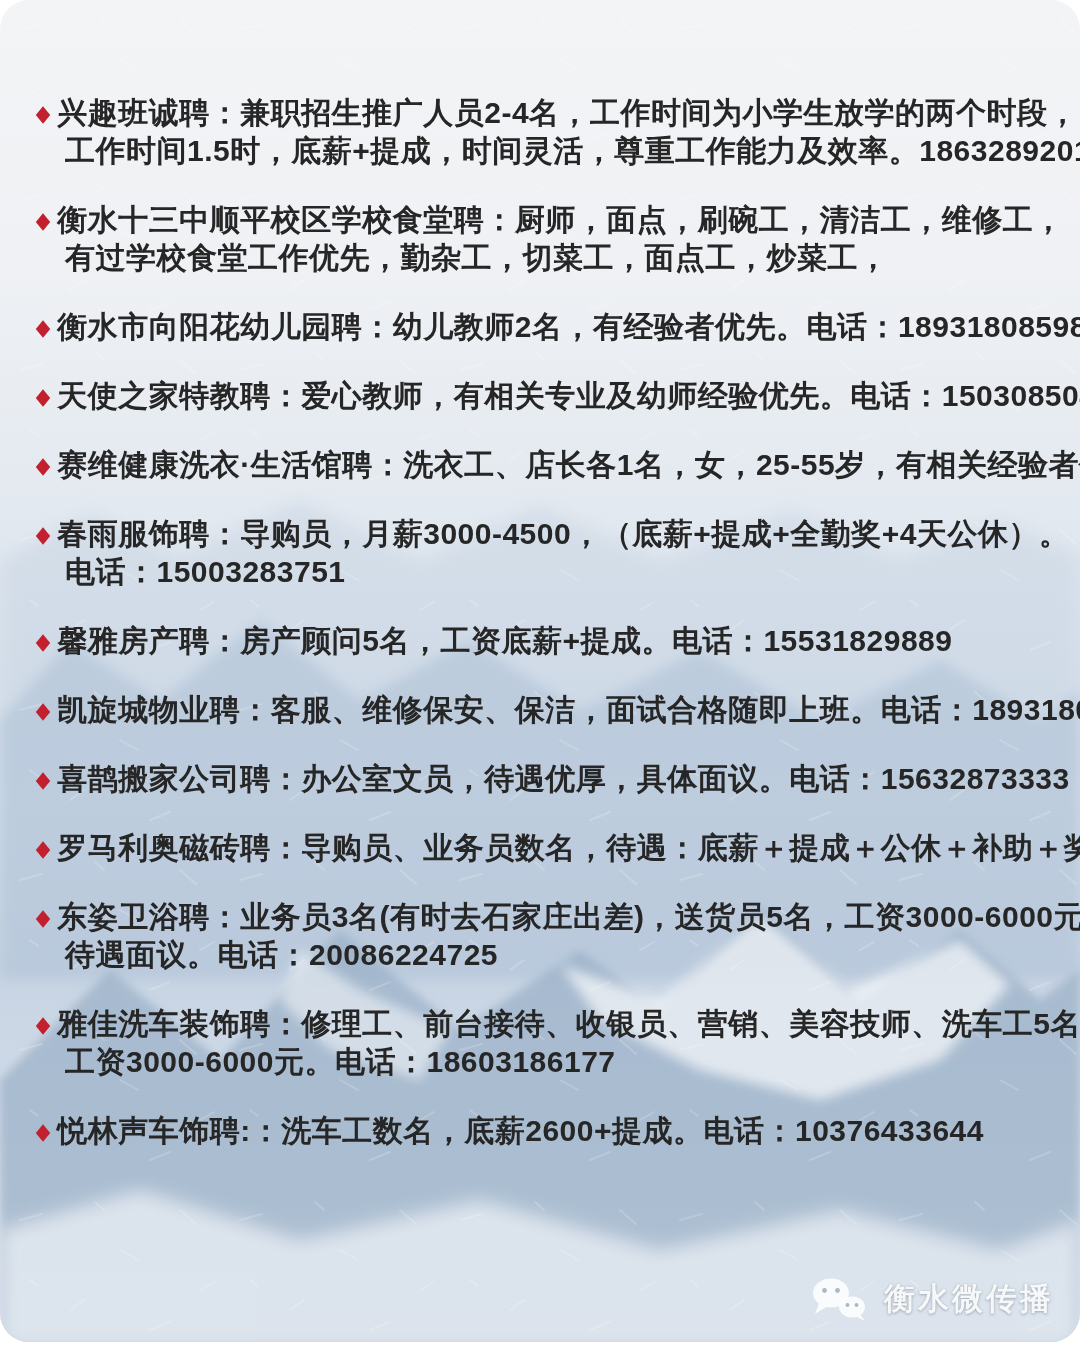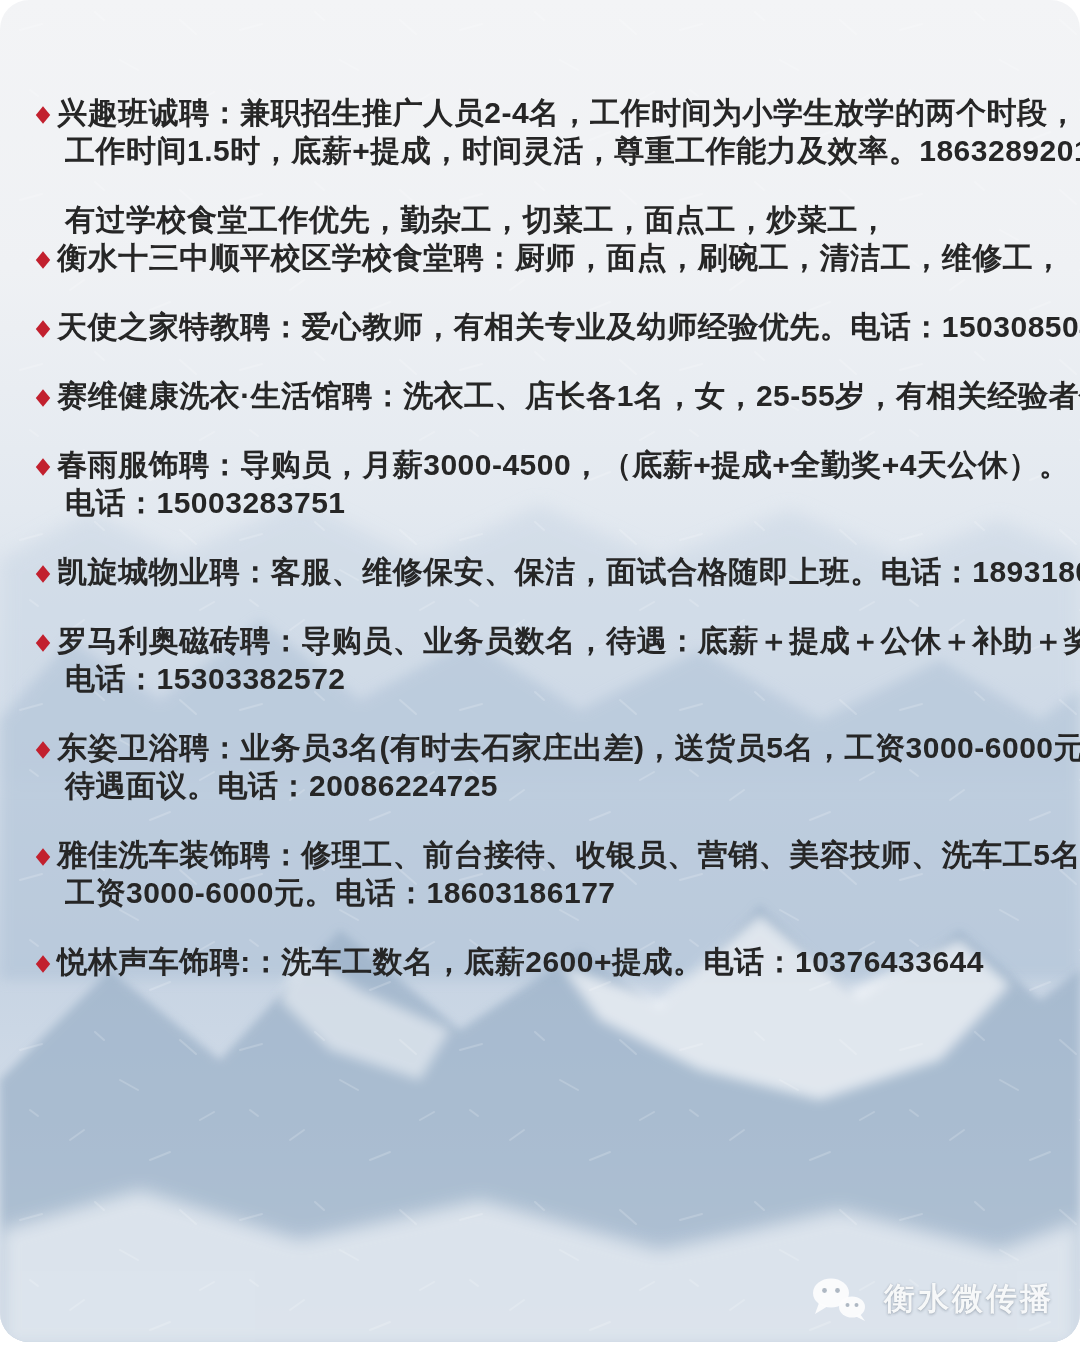--- a/index.html
+++ b/index.html
@@ -122,39 +122,47 @@
 
     <rect x="0" y="0" width="1080" height="1350" fill="url(#speckle)" opacity="0.5"></rect>
   </svg>
 
   <main class="content">
       <div class="listing">
         <div class="line"><span class="bullet">◆</span><span>兴趣班诚聘：兼职招生推广人员2-4名，工作时间为小学生放学的两个时段，</span></div>
         <div class="line cont"><span>工作时间1.5时，底薪+提成，时间灵活，尊重工作能力及效率。18632892019</span></div>
       </div>
       <div class="listing">
+        <div class="line"><span class="bullet">◆</span><span>衡水十三中顺平校区学校食堂聘：厨师，面点，刷碗工，清洁工，维修工，</span></div>
         <div class="line cont"><span>有过学校食堂工作优先，勤杂工，切菜工，面点工，炒菜工，</span></div>
-        <div class="line"><span class="bullet">◆</span><span>衡水十三中顺平校区学校食堂聘：厨师，面点，刷碗工，清洁工，维修工，</span></div>
+      </div>
+      <div class="listing">
+        <div class="line"><span class="bullet">◆</span><span>衡水市向阳花幼儿园聘：幼儿教师2名，有经验者优先。电话：18931808598</span></div>
       </div>
       <div class="listing">
         <div class="line"><span class="bullet">◆</span><span>天使之家特教聘：爱心教师，有相关专业及幼师经验优先。电话：15030850415</span></div>
       </div>
       <div class="listing">
         <div class="line"><span class="bullet">◆</span><span>赛维健康洗衣·生活馆聘：洗衣工、店长各1名，女，25-55岁，有相关经验者优先。</span></div>
       </div>
       <div class="listing">
         <div class="line"><span class="bullet">◆</span><span>春雨服饰聘：导购员，月薪3000-4500，（底薪+提成+全勤奖+4天公休）。</span></div>
         <div class="line cont"><span>电话：15003283751</span></div>
       </div>
       <div class="listing">
+        <div class="line"><span class="bullet">◆</span><span>馨雅房产聘：房产顾问5名，工资底薪+提成。电话：15531829889</span></div>
+      </div>
+      <div class="listing">
         <div class="line"><span class="bullet">◆</span><span>凯旋城物业聘：客服、维修保安、保洁，面试合格随即上班。电话：18931800028</span></div>
       </div>
       <div class="listing">
+        <div class="line"><span class="bullet">◆</span><span>喜鹊搬家公司聘：办公室文员，待遇优厚，具体面议。电话：15632873333</span></div>
+      </div>
+      <div class="listing">
         <div class="line"><span class="bullet">◆</span><span>罗马利奥磁砖聘：导购员、业务员数名，待遇：底薪＋提成＋公休＋补助＋奖金。</span></div>
-        <div class="line cont"><span>电话：15303382572</span></div>
       </div>
       <div class="listing">
         <div class="line"><span class="bullet">◆</span><span>东姿卫浴聘：业务员3名(有时去石家庄出差)，送货员5名，工资3000-6000元，</span></div>
         <div class="line cont"><span>待遇面议。电话：20086224725</span></div>
       </div>
       <div class="listing">
         <div class="line"><span class="bullet">◆</span><span>雅佳洗车装饰聘：修理工、前台接待、收银员、营销、美容技师、洗车工5名，</span></div>
         <div class="line cont"><span>工资3000-6000元。电话：18603186177</span></div>
       </div>
       <div class="listing">

